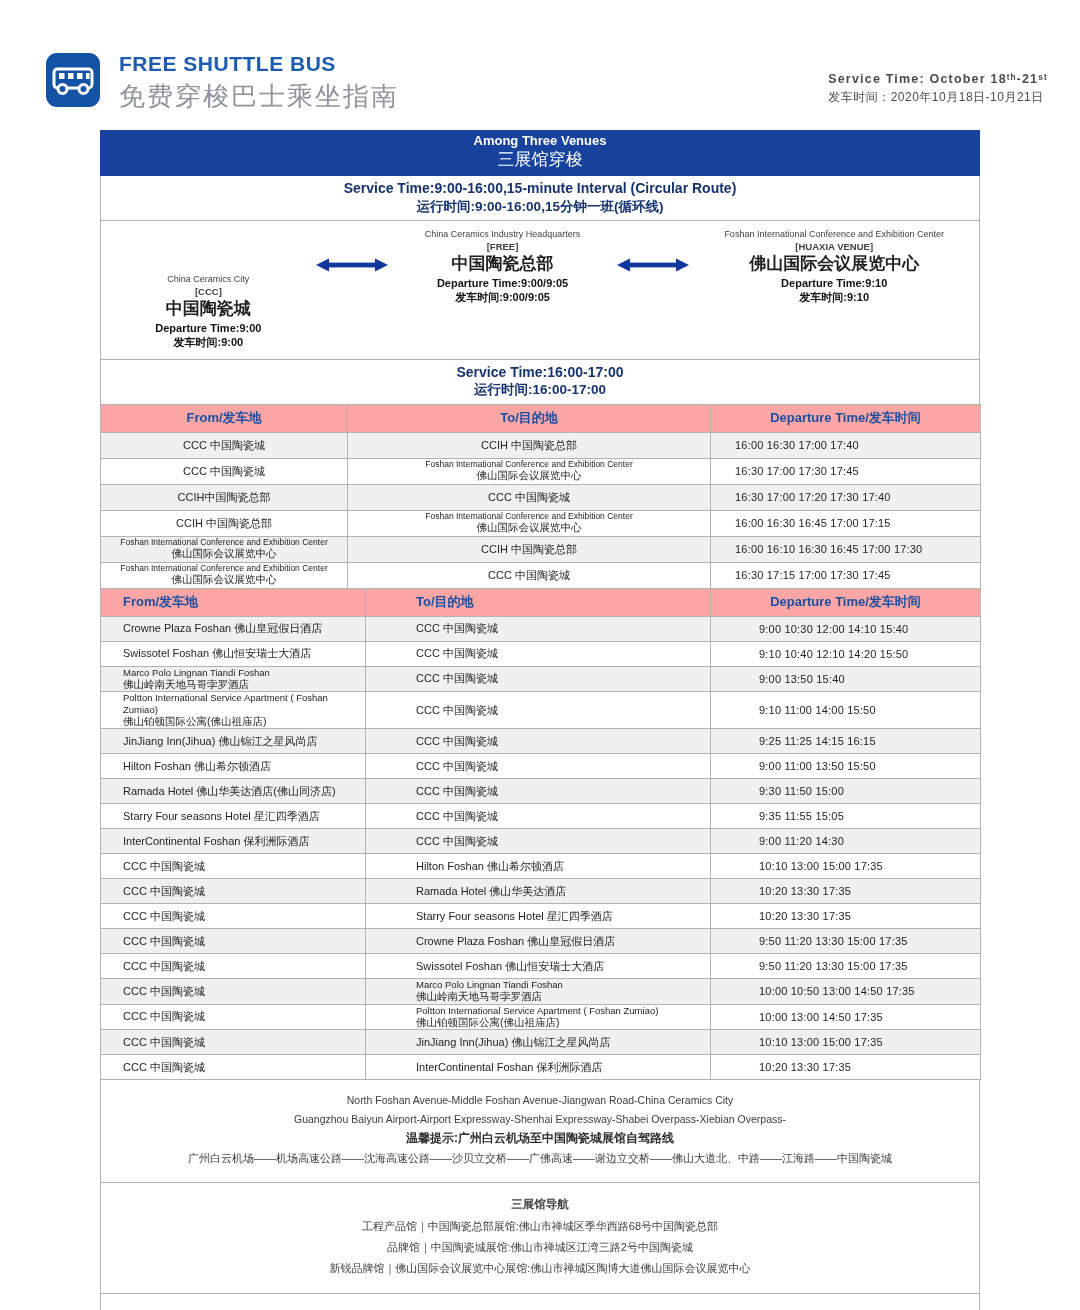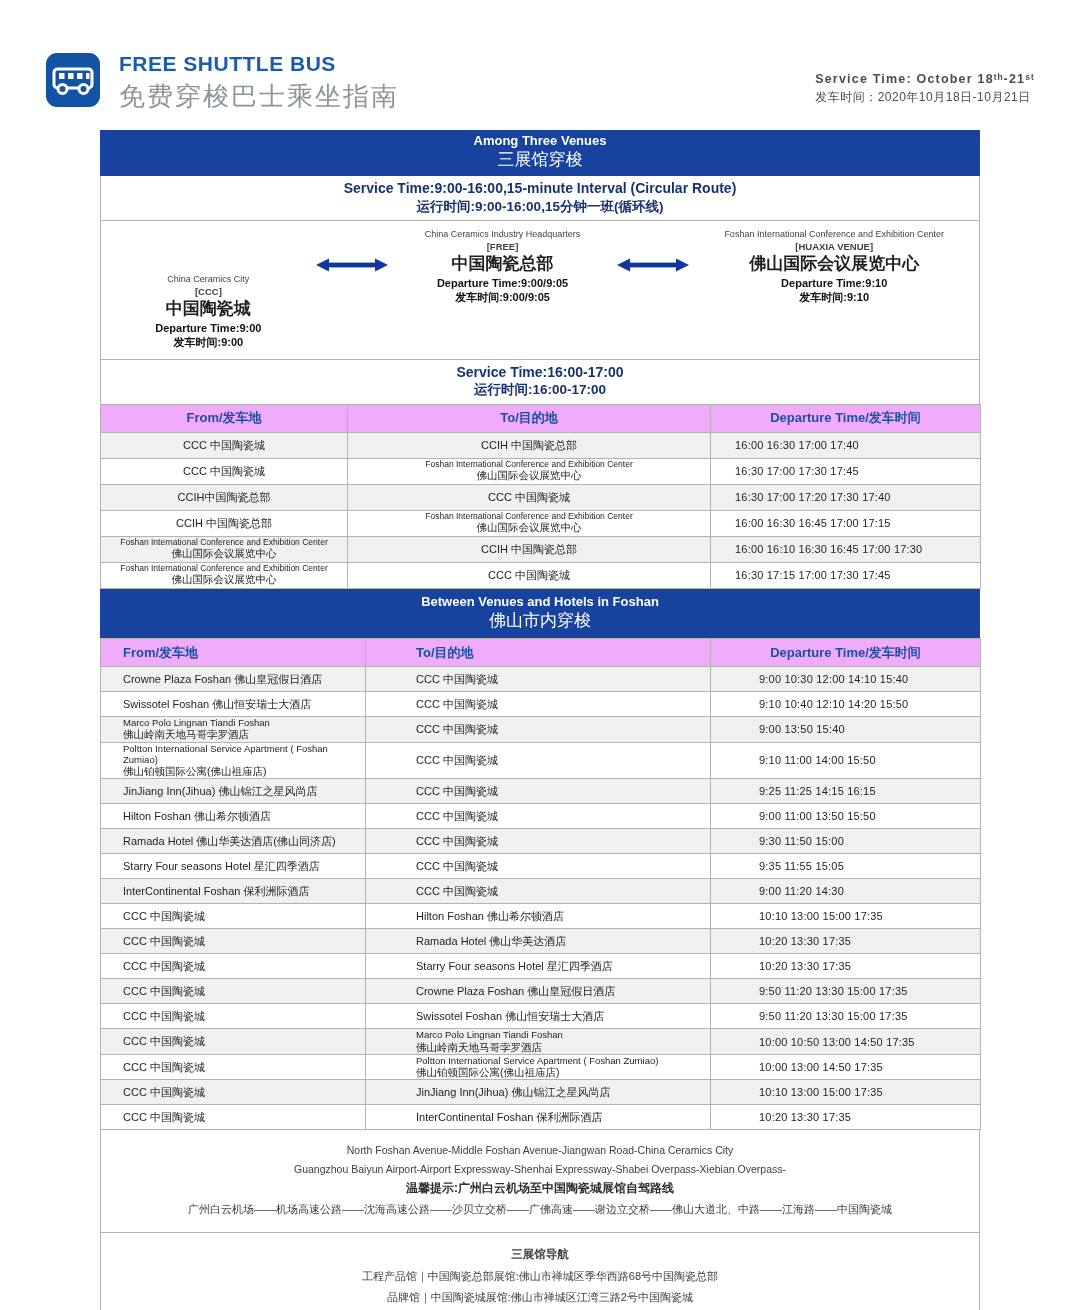--- a/index.html
+++ b/index.html
@@ -1,20 +1,20 @@
 <!DOCTYPE html>
 <html><head>
 <meta charset="utf-8">
 <style>
   * { box-sizing: border-box; margin: 0; padding: 0; }
   body { background:#ffffff; font-family:"Liberation Sans", sans-serif; }
   .page { position:relative; width:1080px; height:1310px; background:#fff; overflow:hidden; }
 
   
-  .header { position:absolute; top:52px; left:45px; right:45px; display:flex; align-items:flex-start; }
+  .header { position:absolute; top:52px; left:45px; right:32px; display:flex; align-items:flex-start; }
   .bus-badge { width:56px; height:56px; flex:0 0 auto; }
   .titles { margin-left:18px; }
   .title-en { font-size:21px; font-weight:bold; color:#1c5cae; letter-spacing:.5px; }
   .title-zh { font-size:26px; color:#8d949d; margin-top:3px; letter-spacing:2px; }
   .header-right { margin-left:auto; margin-top:20px; color:#4c4c4c; }
   .hr-en { font-size:12.5px; font-weight:bold; letter-spacing:1.2px; }
   .hr-zh { font-size:12px; margin-top:3px; letter-spacing:.5px; }
 
   
   .content { position:absolute; top:130px; left:100px; width:880px; }
@@ -31,21 +31,21 @@
   .venue { text-align:center; }
   .venue.v1 { width:215px;margin-top:45px; } .venue.v2 { width:230px; } .venue.v3 { width:290px; }
   .venue .v-en { font-size:9px; color:#3f3f3f; line-height:1.25; }
   .venue .v-code { font-size:9.5px; color:#3f3f3f; font-weight:bold; line-height:1.25; }
   .venue .v-zh { font-size:17px; font-weight:bold; color:#1e1e1e; margin:1px 0 2px; line-height:1.2; }
   .venue .v-dep { font-size:11px; font-weight:bold; color:#111; line-height:1.3; }
   .arrow-wrap { width:72px; margin-top:28px; flex:0 0 auto; }
 
   
   table.sched { width:880px; border-collapse:collapse; margin-top:-1px; table-layout:fixed; }
-  .sched th { border:1px solid #b3b3b3; color:#1d4fa1; font-size:13px; font-weight:bold; height:28px; background:#f0abfc; }
+  .sched th { border:1px solid #b3b3b3; color:#1d4fa1; font-size:13px; font-weight:bold; height:28px; background:#fca5a5; }
   .sched td { border:1px solid #b3b3b3; font-size:11px; color:#242424; vertical-align:middle; }
   .t1 td { height:26px; }
   .t2 td { height:25px; }
   .stripe td { background:#f0f0f0; }
   .t1 th { text-align:center; }
   .t1 .from-col, .t1 .to-col { text-align:center; }
   .t1 .times-col { text-align:left; padding-left:24px; letter-spacing:.2px; }
   .t2 th.from-h { text-align:left; padding-left:22px; }
   .t2 th.to-h { text-align:left; padding-left:50px; }
   .t2 th.dep-h { text-align:center; }
@@ -200,24 +200,20 @@
             <td class="from-col">
               <span class="ln-en">Foshan International Conference and Exhibition Center</span>
               <span class="ln-zh">佛山国际会议展览中心</span>
             </td>
             <td class="to-col">CCC 中国陶瓷城</td>
             <td class="times-col">16:30 17:15 17:00 17:30 17:45</td>
           </tr>
         </tbody>
     </table>
 
-    <div class="banner" style="padding:5px 0 7px;">
-      <div class="b-en">Between Venues and Hotels in Foshan</div>
-      <div class="b-zh">佛山市内穿梭</div>
-    </div>
 
     <table class="sched t2">
       <colgroup>
           <col style="width:265px">
           <col style="width:345px">
           <col style="width:270px">
         </colgroup>
       <thead>
         <tr>
           <th class="from-h">From/发车地</th>

